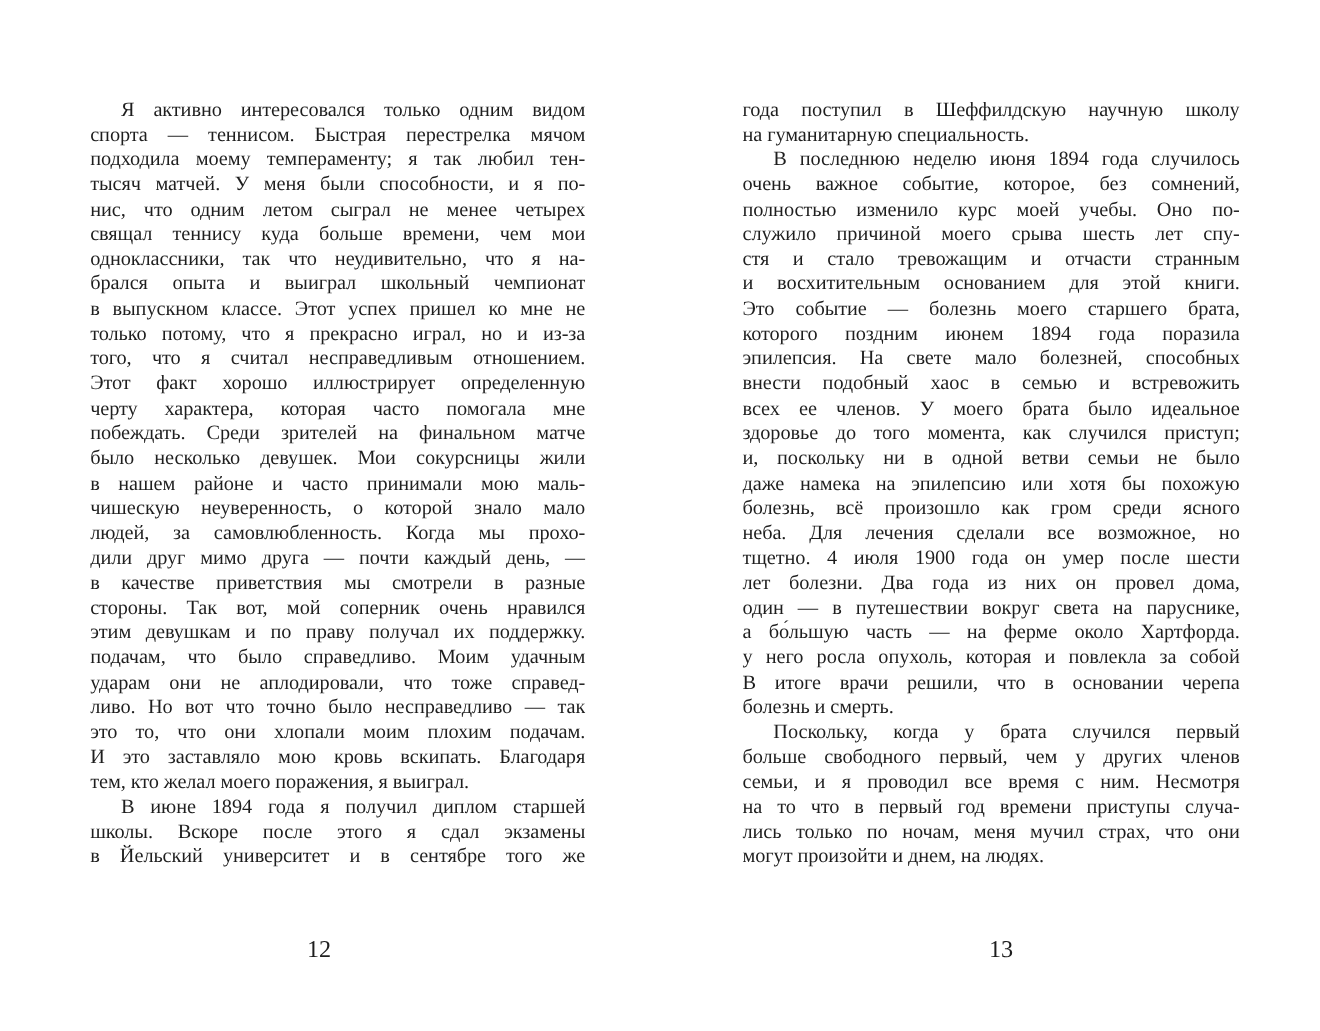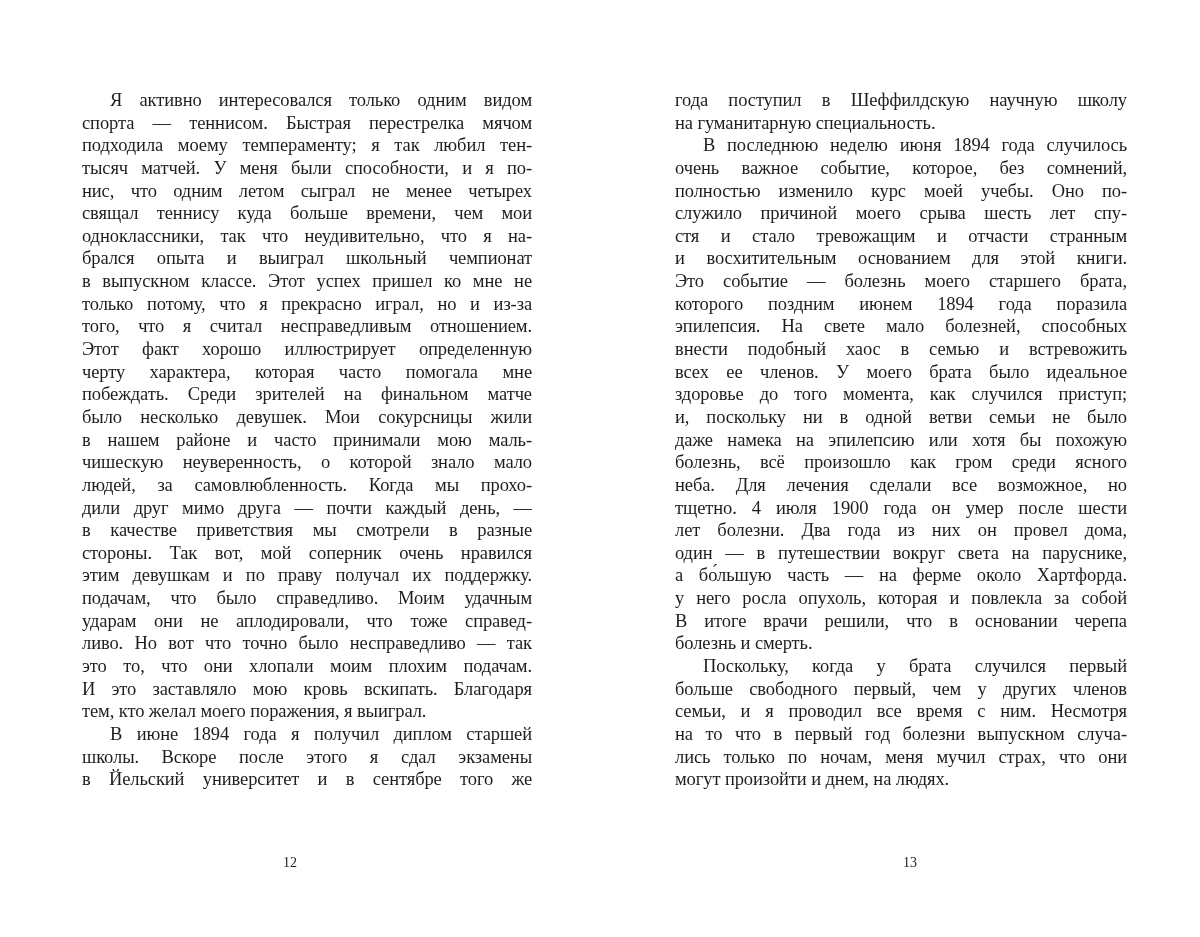--- a/index.html
+++ b/index.html
@@ -38,21 +38,21 @@
     white-space: nowrap;
   }
   
   .line { white-space: normal; }
   .line.para-end { text-align-last: left; }
   .line.indent { text-indent: 28px; }
   .folio {
     position: absolute;
     top: 851px;
     transform: translateX(-50%);
-    font-size: 14px;
+    font-size: 22px;
     line-height: 24px;
     text-align: center;
   }
   .folio.left  { left: 290px; }
   .folio.right { left: 910px; }
 </style>
 </head>
 <body>
 
 <div class="spread">
@@ -113,21 +113,21 @@
       <div class="line">тщетно. 4 июля 1900 года он умер после шести</div>
       <div class="line">лет болезни. Два года из них он провел дома,</div>
       <div class="line">один — в путешествии вокруг света на паруснике,</div>
       <div class="line">а бо́льшую часть — на ферме около Хартфорда.</div>
       <div class="line">у него росла опухоль, которая и повлекла за собой</div>
       <div class="line">В итоге врачи решили, что в основании черепа</div>
       <div class="line para-end">болезнь и смерть.</div>
       <div class="line indent">Поскольку, когда у брата случился первый</div>
       <div class="line">больше свободного первый, чем у других членов</div>
       <div class="line">семьи, и я проводил все время с ним. Несмотря</div>
-      <div class="line">на то что в первый год болезни выпускном случа-</div>
+      <div class="line">на то что в первый год времени приступы случа-</div>
       <div class="line">лись только по ночам, меня мучил страх, что они</div>
       <div class="line para-end">могут произойти и днем, на людях.</div>
     </div>
 
   <div class="folio left">12</div>
 
   <div class="folio right">13</div>
 
 </div>
 

